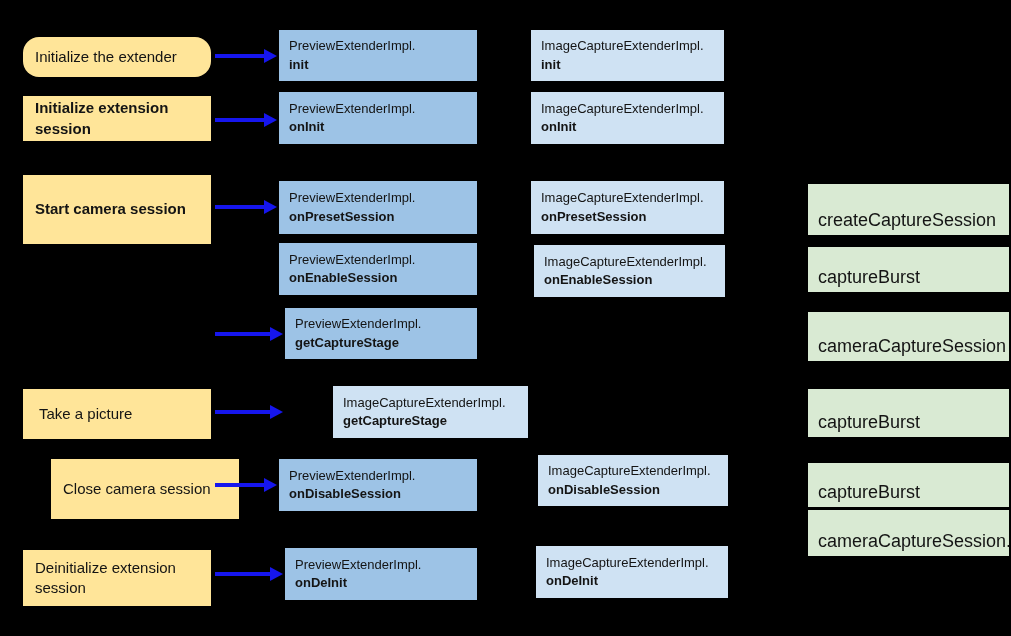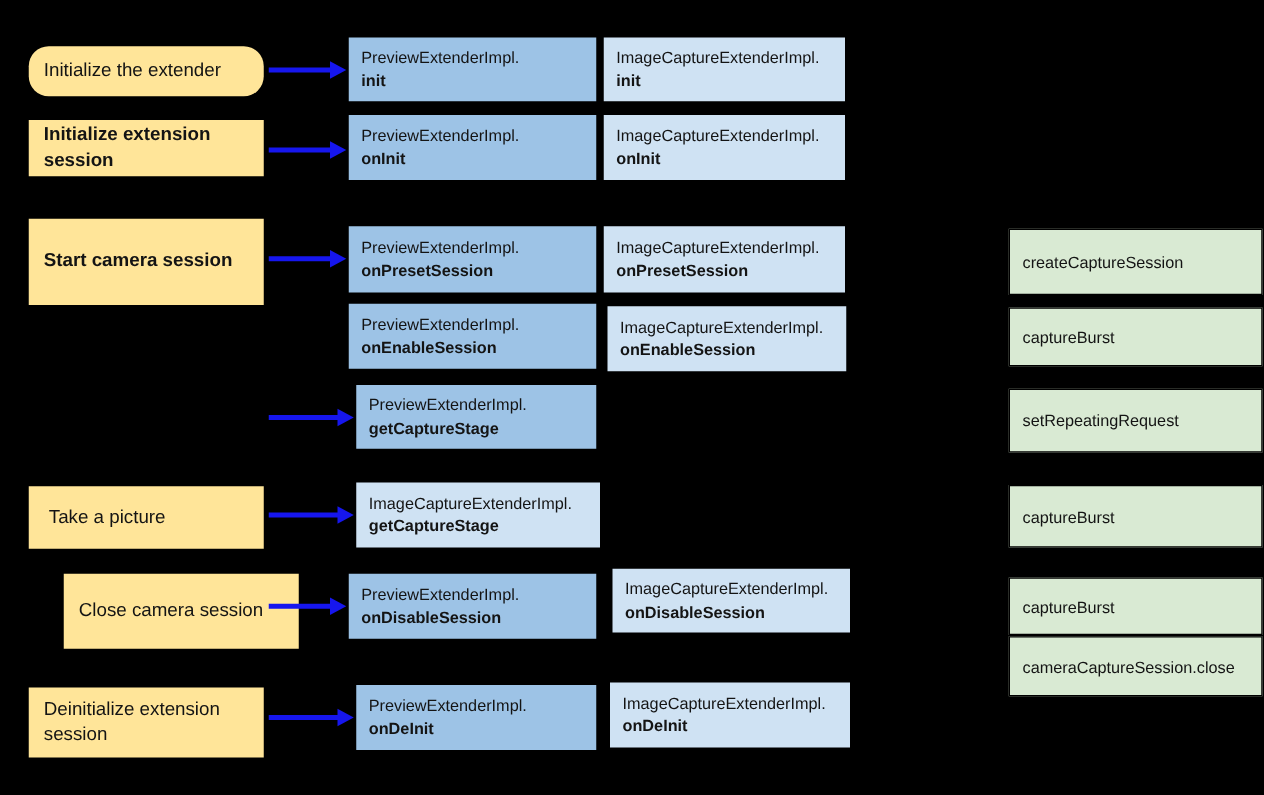--- a/index.html
+++ b/index.html
@@ -23,25 +23,26 @@
     background:var(--step-fill,#ffe599);
     font-size:15px;
     line-height:1.35;
     padding-left:12px;
   }
   .call{
     font-size:13px;
     line-height:1.4;
   }
   .preview{background:var(--preview-fill,#9dc3e6);}
-  .capture{background:var(--image-capture-fill,#cfe2f3);}
+  .capture{background:var(--image-capture-fill,#cfe2f3);margin-left:48px;}
   .framework{
     background:var(--framework-fill,#d9ead3);
     border:1px solid #000;
-    font-size:13px;
+    font-size:18px;
+    justify-content:flex-end;
   }
   .method{font-weight:bold;}
   .arrow{position:absolute;height:14px;}
   .arrow .shaft{
     position:absolute;left:0;top:50%;
     transform:translateY(-50%);
     height:4px;width:calc(100% - 11px);
     background:var(--arrow,#1616ee);
   }
   .arrow .head{
@@ -164,21 +165,21 @@
       <span class="method">onDeInit</span>
     </div>
 
   <div class="box framework" style="left:807px;top:183px;width:203px;height:53px;">
       <span>createCaptureSession</span>
     </div>
   <div class="box framework" style="left:807px;top:246px;width:203px;height:47px;">
       <span>captureBurst</span>
     </div>
   <div class="box framework" style="left:807px;top:311px;width:203px;height:51px;">
-      <span>setRepeatingRequest</span>
+      <span>cameraCaptureSession</span>
     </div>
   <div class="box framework" style="left:807px;top:388px;width:203px;height:50px;">
       <span>captureBurst</span>
     </div>
   <div class="box framework" style="left:807px;top:462px;width:203px;height:46px;">
       <span>captureBurst</span>
     </div>
   <div class="box framework" style="left:807px;top:509px;width:203px;height:48px;">
       <span>cameraCaptureSession.close</span>
     </div>

